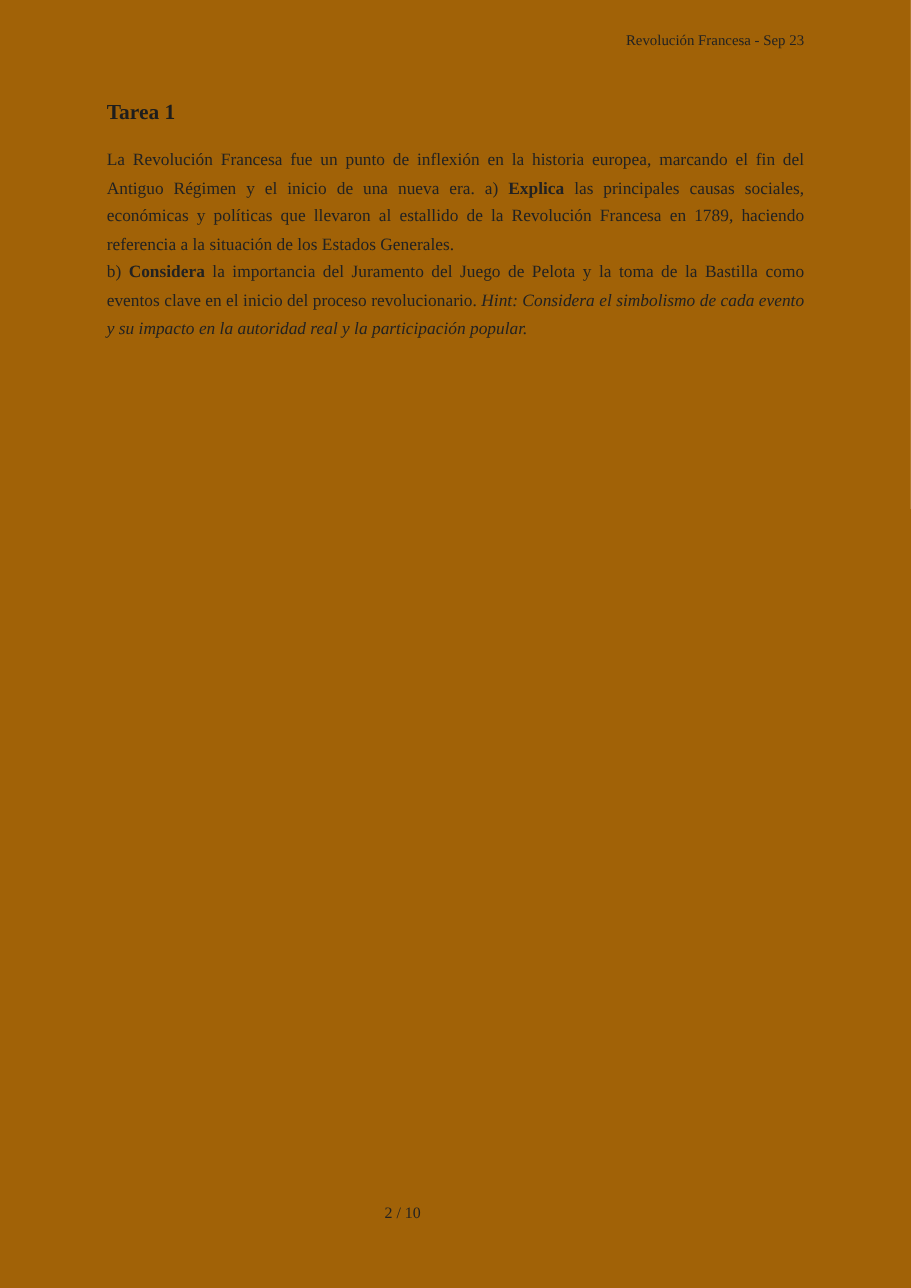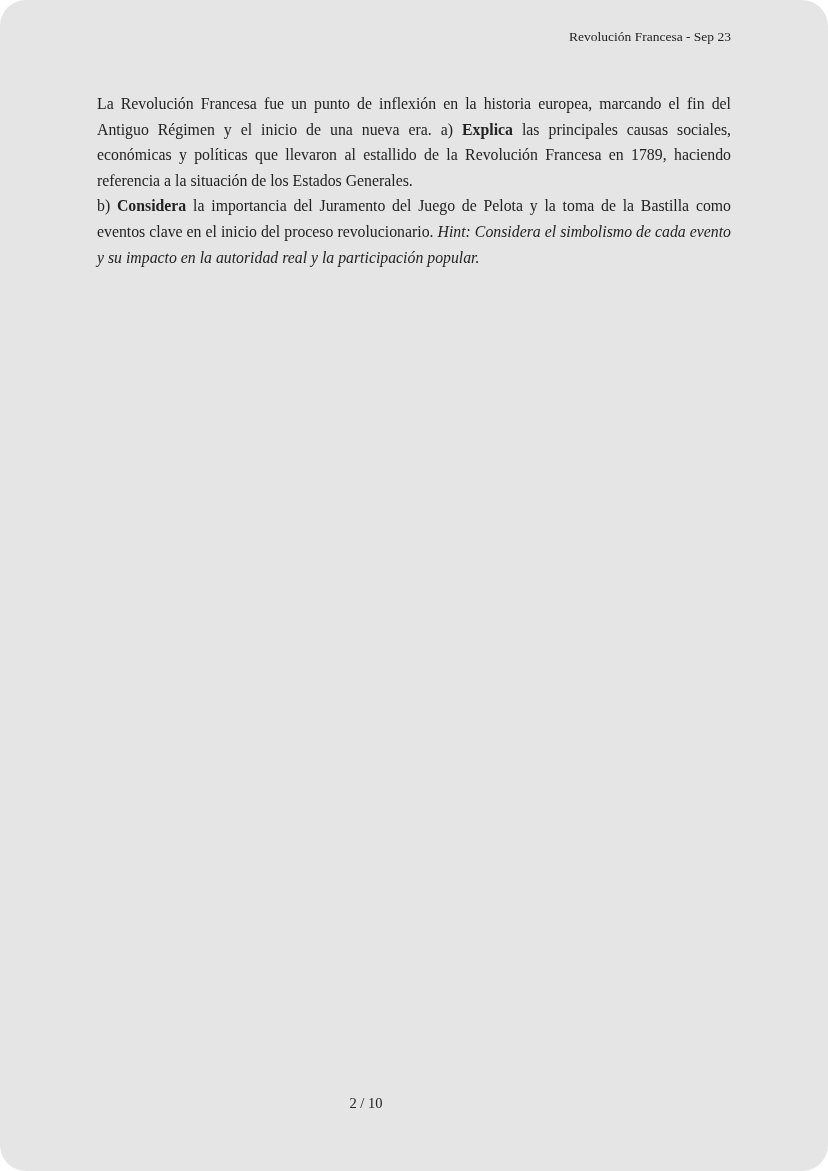--- a/index.html
+++ b/index.html
@@ -10,23 +10,22 @@
     width: 828px;
     height: 1171px;
     background: #ffffff;
     font-family: "Liberation Serif", "DejaVu Serif", serif;
     color: #222222;
   }
   .page {
     position: relative;
     width: 828px;
     height: 1171px;
-    background: #e5e5e5;
+    background: #a16207;
     overflow: hidden;
-    border-radius: 26px;
   }
   .doc-header {
     position: absolute;
     top: 29px;
     left: 97px;
     width: 634px;
     text-align: right;
     font-size: 13.5px;
     line-height: 16px;
   }
@@ -37,20 +36,21 @@
     width: 634px;
   }
   .task-title {
     font-size: 19.5px;
     line-height: 23px;
     font-weight: bold;
     margin: 0;
     color: #1d1d1d;
   }
   .task-body {
+    margin-top: 19px;
     font-family: Liberation Serif, serif;
   }
   .para {
     font-size: 15.8px;
     line-height: 25.6px;
     text-align: justify;
     margin: 0;
   }
   .bold { font-weight: bold; }
   .italic { font-style: italic; }
@@ -67,20 +67,21 @@
 </head>
 <body>
 
 <div class="page">
 
   <div class="doc-header">
     <span>Revolución Francesa - Sep 23</span>
   </div>
 
   <div class="content">
+    <h1 class="task-title">Tarea 1</h1>
     <div class="task-body">
       <p class="para"><span>La Revolución Francesa fue un punto de inflexión en la historia europea, marcando el fin del Antiguo Régimen y el inicio de una nueva era. a) </span><span class="bold">Explica</span><span> las principales causas sociales, económicas y políticas que llevaron al estallido de la Revolución Francesa en 1789, haciendo referencia a la situación de los Estados Generales.</span></p>
       <p class="para"><span>b) </span><span class="bold">Considera</span><span> la importancia del Juramento del Juego de Pelota y la toma de la Bastilla como eventos clave en el inicio del proceso revolucionario. </span><span class="italic">Hint: Considera el simbolismo de cada evento y su impacto en la autoridad real y la participación popular.</span></p>
     </div>
   </div>
 
   <div class="doc-footer">
     <span>2 / 10</span>
   </div>
 

